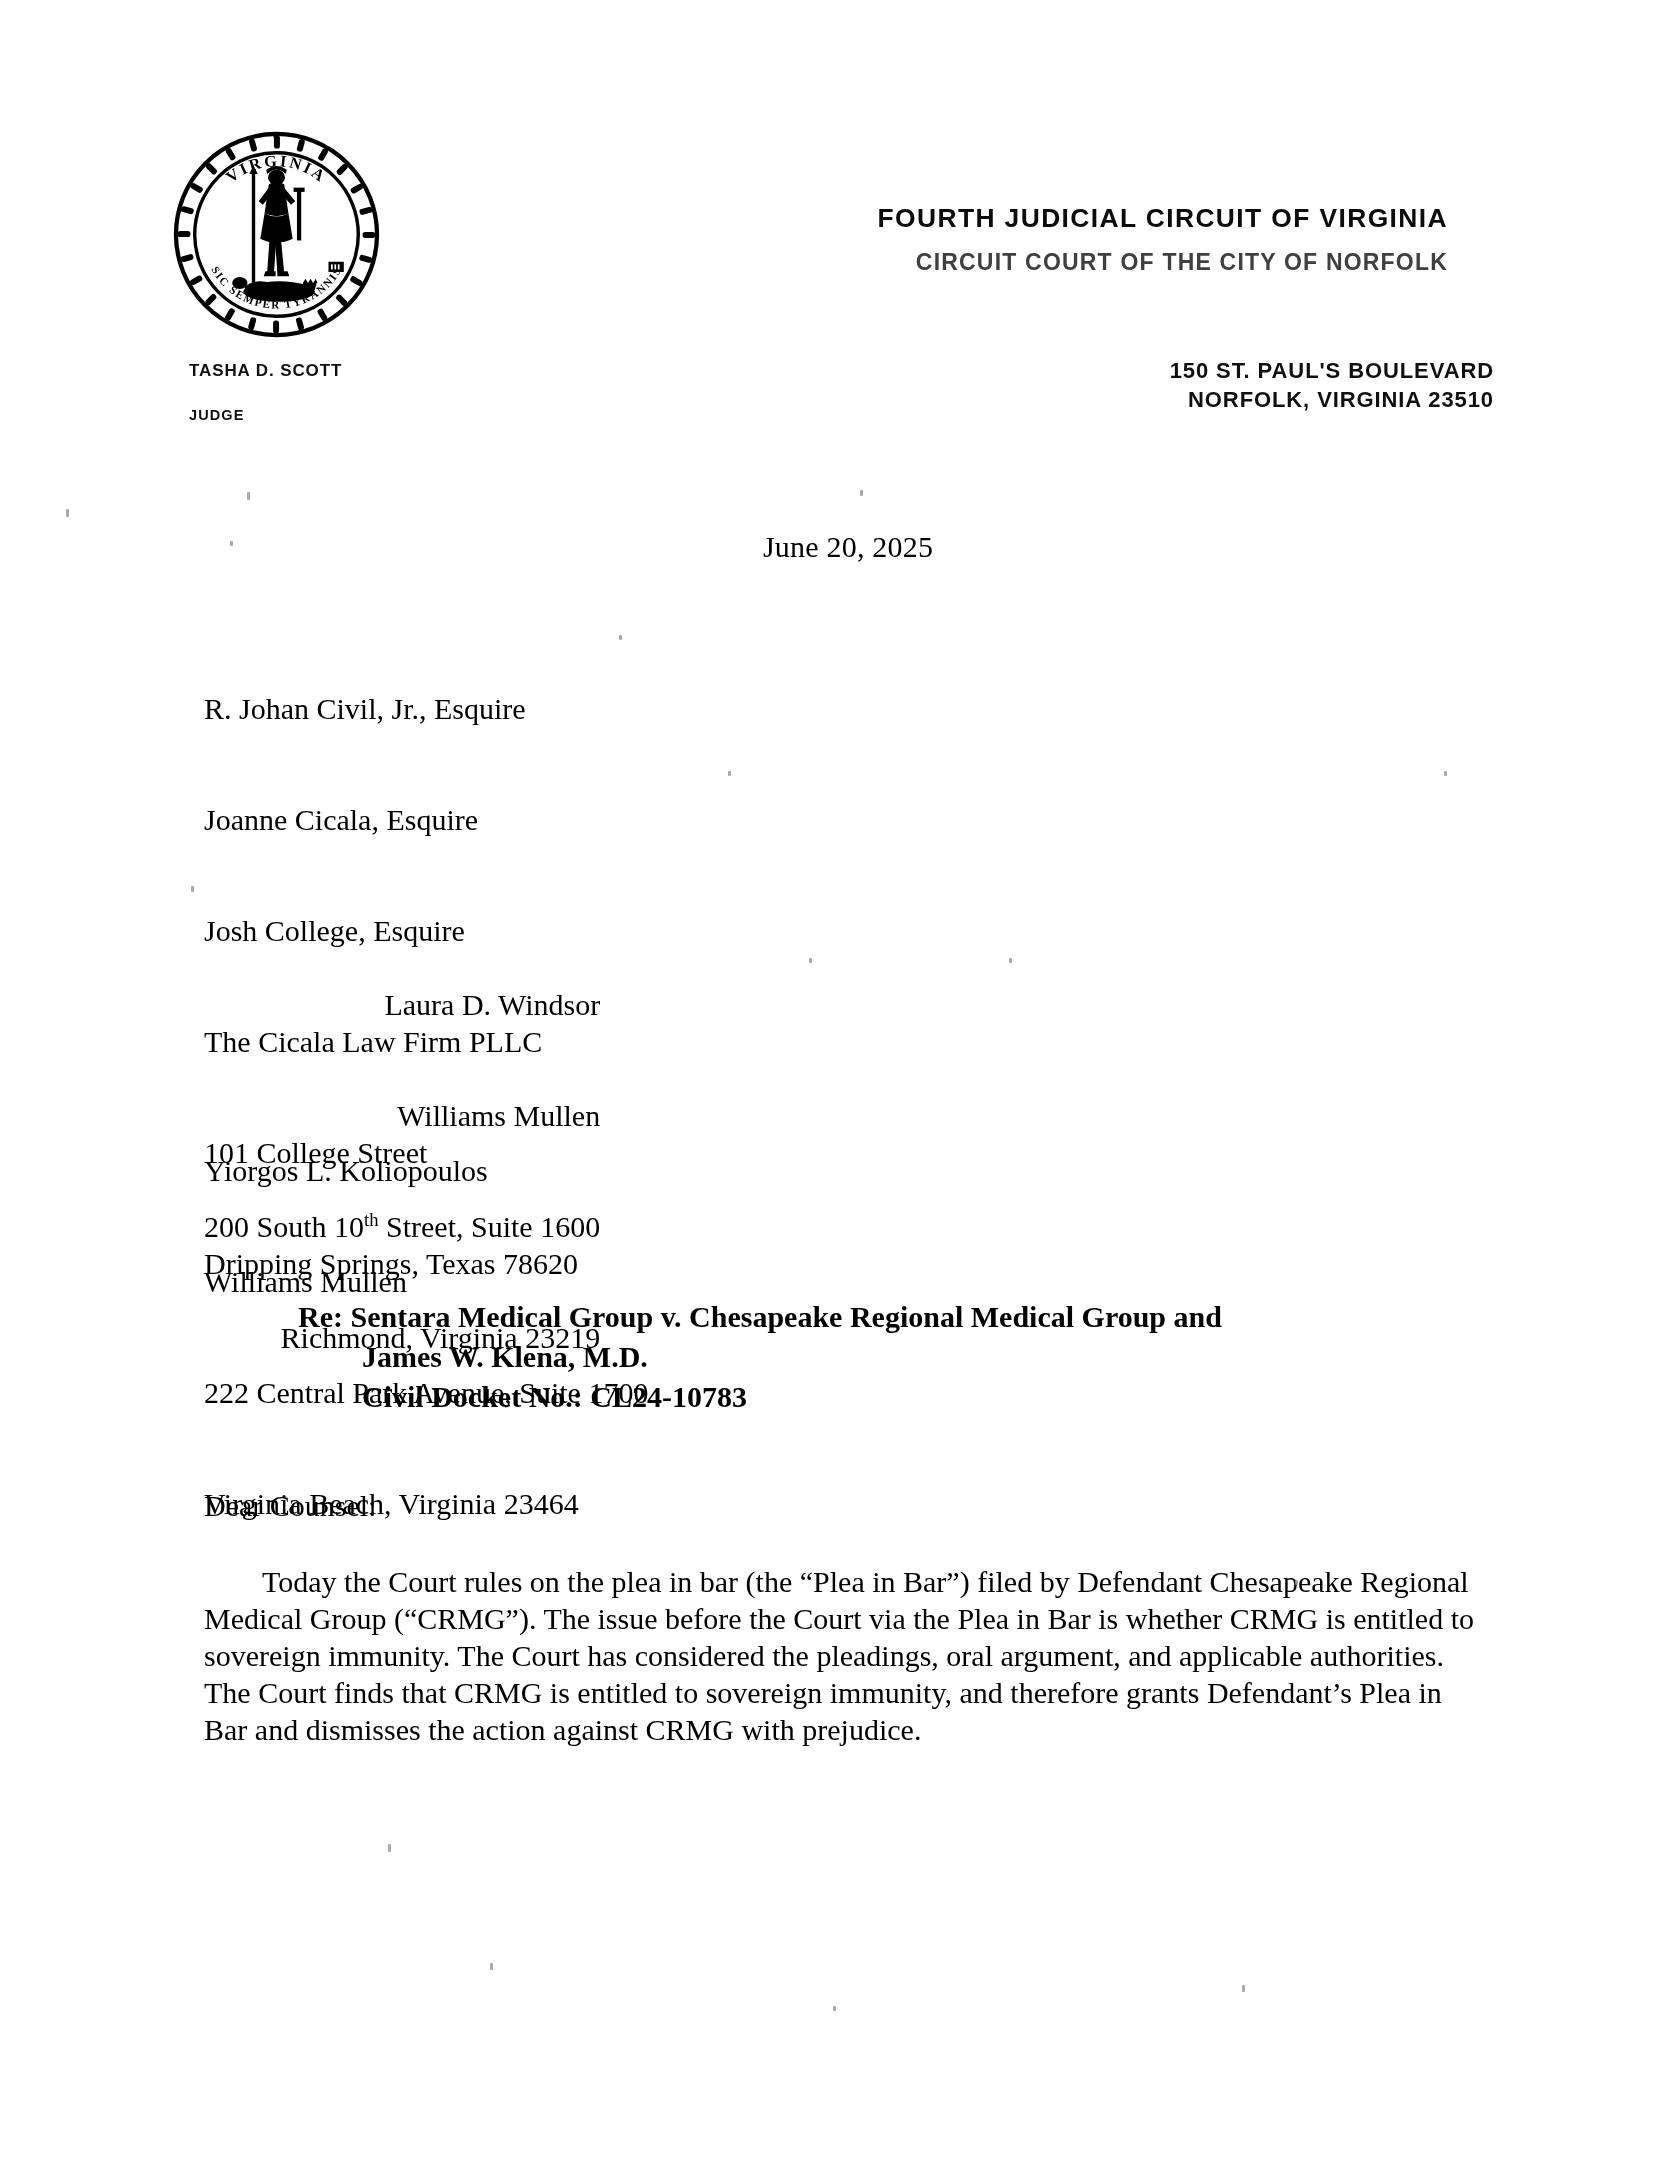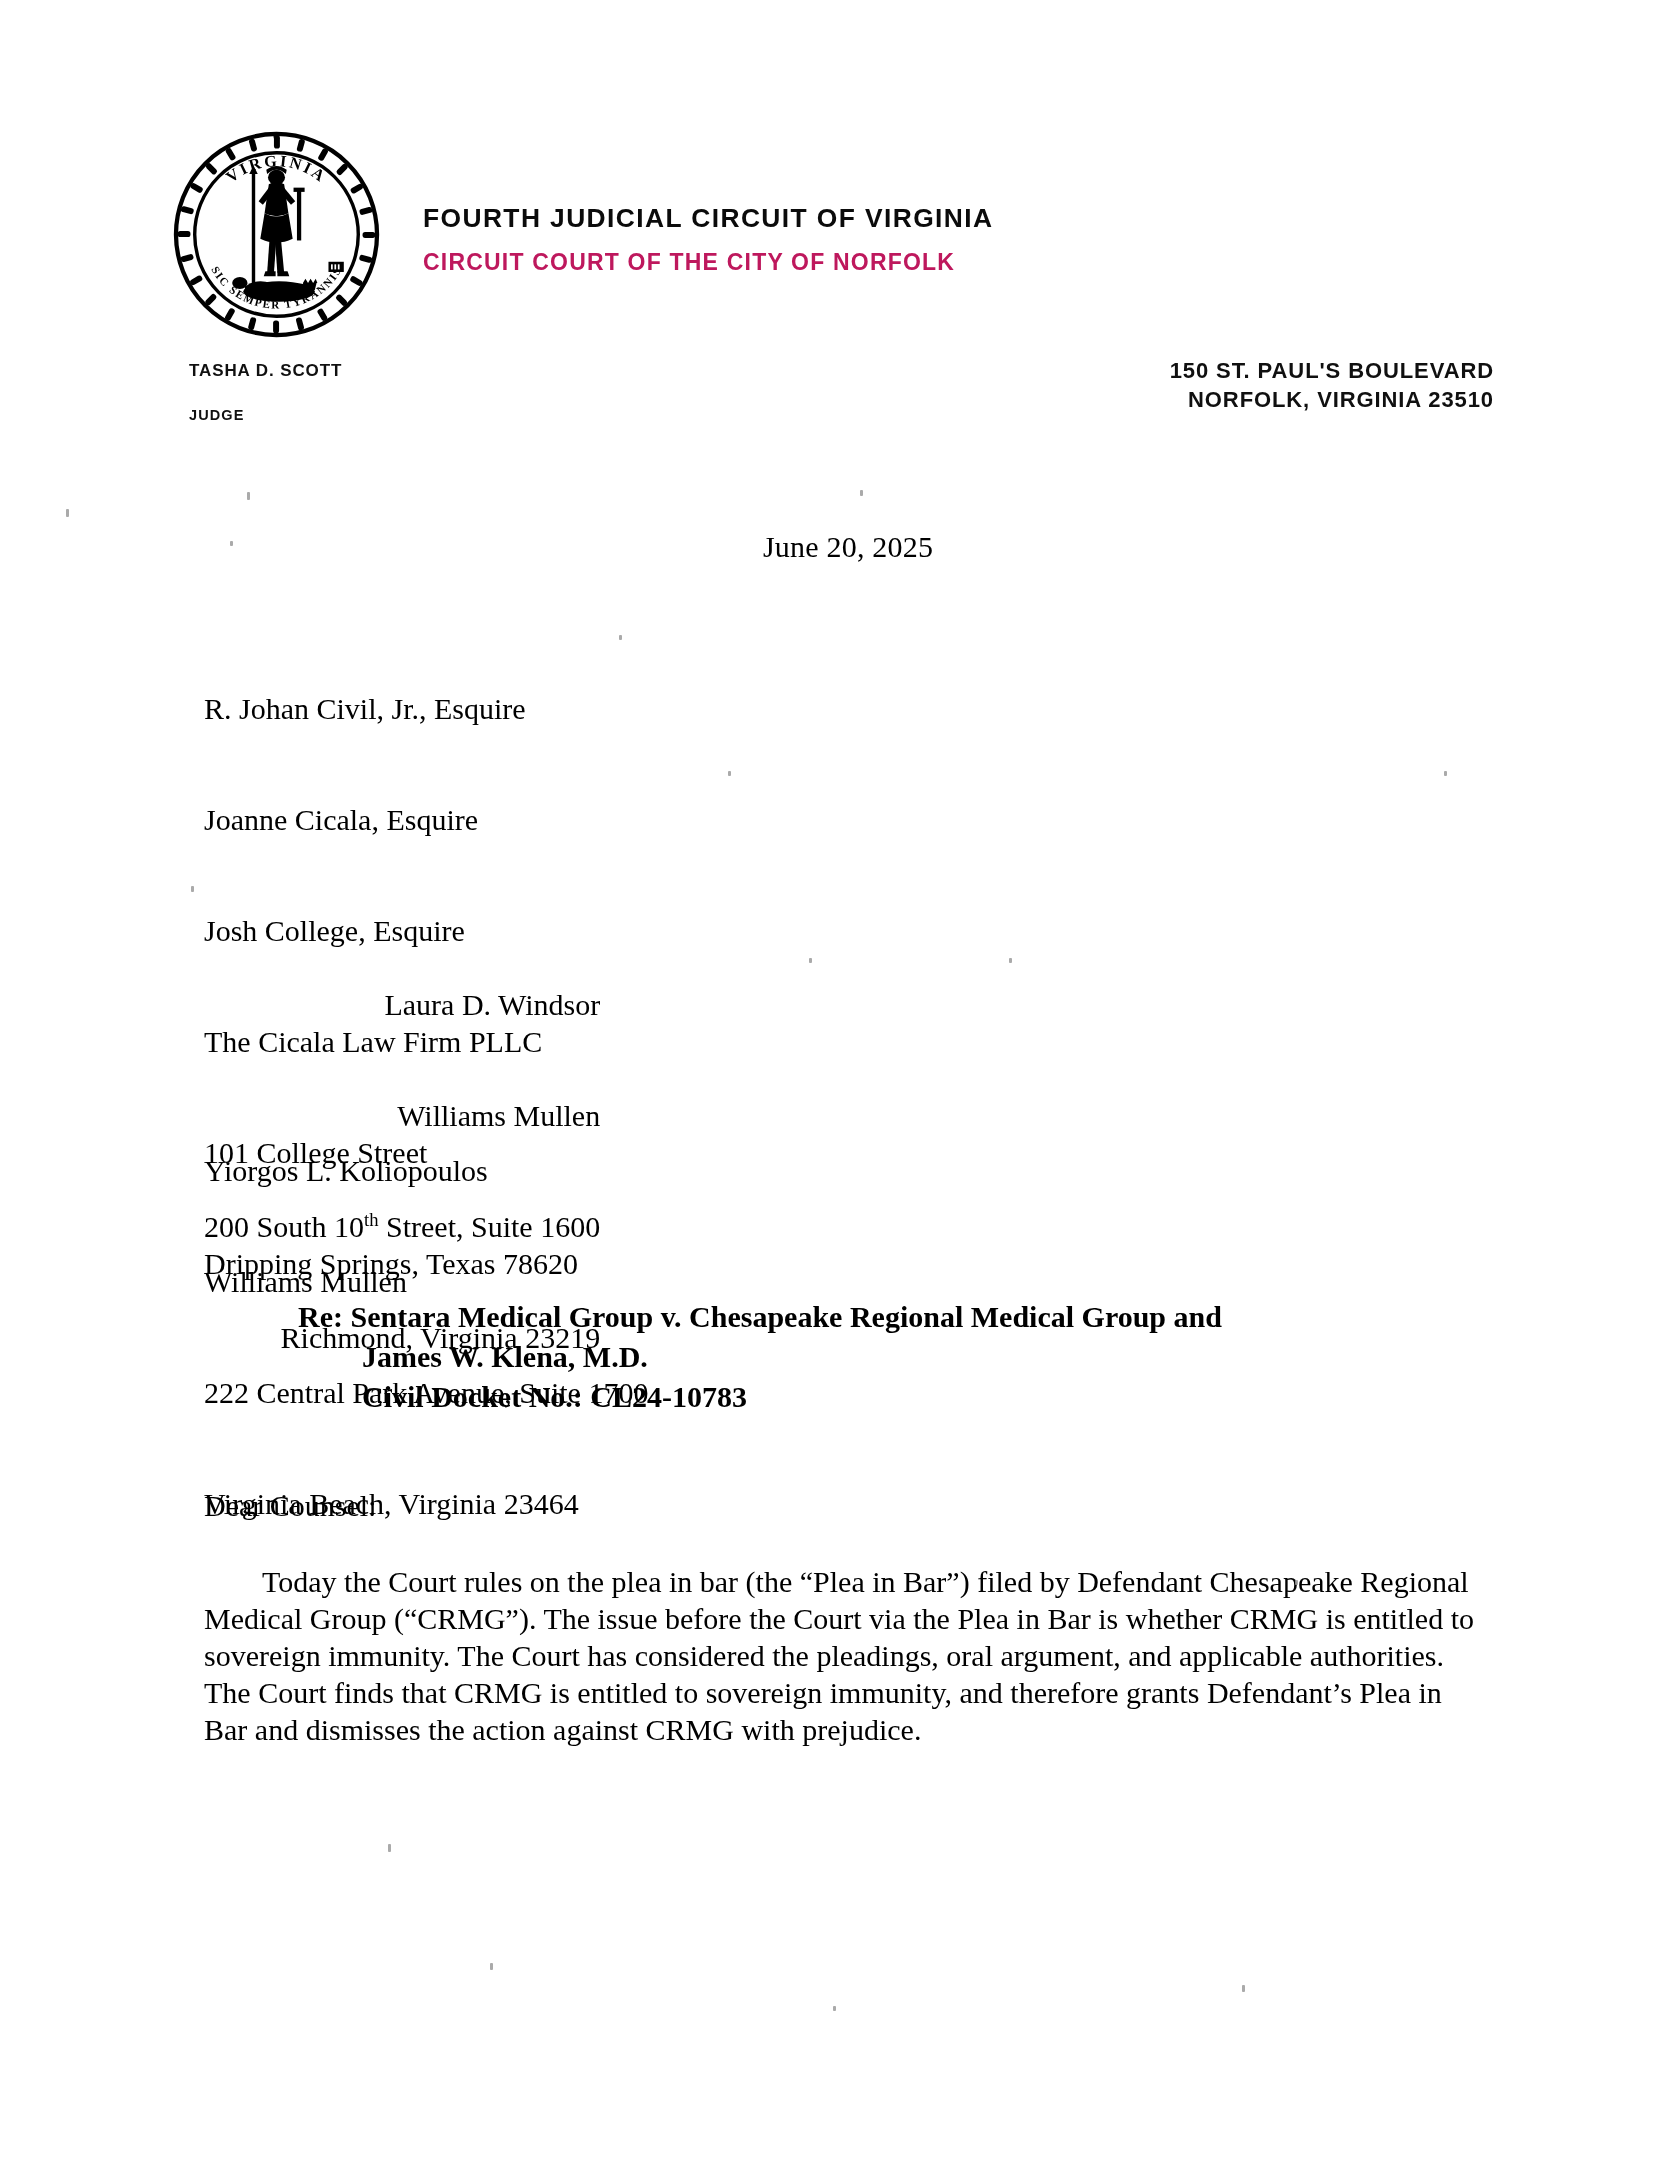--- a/index.html
+++ b/index.html
@@ -30,40 +30,40 @@
     position: absolute;
     left: 170px;
     top: 0px;
     width: 213px;
     height: 213px;
   }
   .seal svg { display: block; width: 213px; height: 213px; }
 
   .court-titles {
     position: absolute;
-    left: 423px;
+    left: 400px;
     top: 75px;
     width: 1048px;
-    text-align: left;
+    text-align: right;
   }
   .court-line1 {
     font-family: "Liberation Sans", sans-serif;
     font-weight: bold;
     font-size: 26.4px;
     letter-spacing: 1.4px;
     color: #0b0b0b;
     white-space: nowrap;
   }
   .court-line2 {
     font-family: "Liberation Sans", sans-serif;
     font-weight: bold;
     font-size: 23px;
     letter-spacing: 1.2px;
     margin-top: 15.3px;
-    color: #be185d;
+    color: #404040;
     white-space: nowrap;
   }
 
   .judge-block {
     position: absolute;
     left: 189px;
     top: 228px;
     width: 281px;
     text-align: left;
     font-family: "Liberation Sans", sans-serif;

